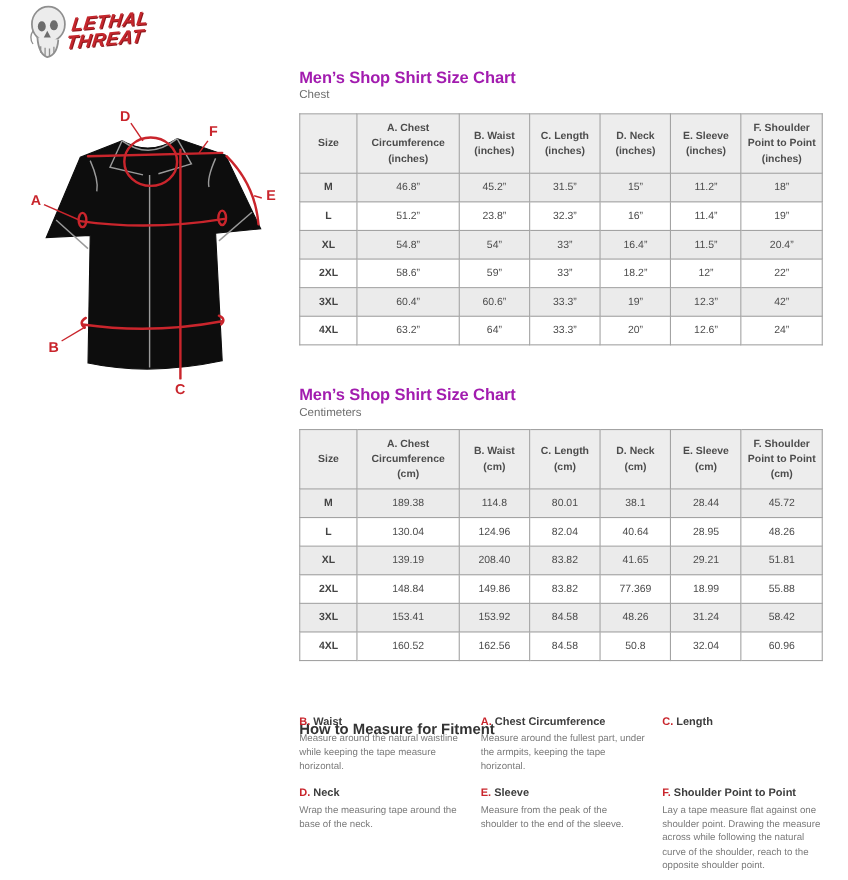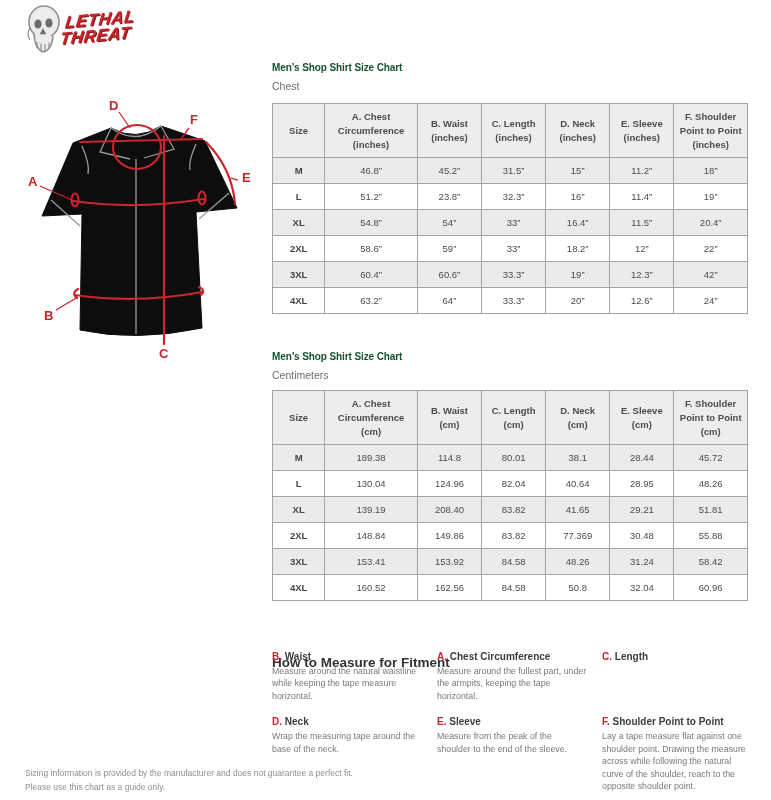--- a/index.html
+++ b/index.html
@@ -9,22 +9,22 @@
   
   .logo{position:absolute;left:22px;top:4px;display:flex;align-items:flex-start;}
   .logo-text{display:flex;flex-direction:column;margin-left:-4px;margin-top:8px;
              transform:rotate(-5deg) skewX(-12deg);
              font-weight:bold;font-style:italic;color:#c5272d;
              font-size:17px;line-height:0.92;letter-spacing:0.5px;
              text-shadow:1px 1px 0 #8d161b;}
   .logo-text .l2{margin-left:-3px;}
 
   
-  .tbl-title{position:absolute;left:272px;font-size:10px;font-weight:bold;
-             color:#14532d;letter-spacing:-0.1px;}
+  .tbl-title{position:absolute;left:272px;font-size:15px;font-weight:bold;
+             color:#a21caf;letter-spacing:-0.1px;}
   .tbl-sub{position:absolute;left:272px;font-size:10.5px;color:#6e6e6e;}
 
   table.size-table{position:absolute;left:272px;border-collapse:collapse;
                    width:476px;table-layout:fixed;}
   .size-table th,.size-table td{border:1px solid #a3a3a3;text-align:center;
                    vertical-align:middle;color:#4c4c4c;}
   .size-table th{background:#ededed;font-weight:bold;font-size:9.5px;
                  line-height:1.45;padding:6px 3px;}
   .size-table td{font-size:9.5px;height:25px;padding:0 2px;}
   .size-table td:first-child{font-weight:bold;color:#444;}
@@ -245,21 +245,21 @@
           <td>41.65</td>
           <td>29.21</td>
           <td>51.81</td>
         </tr>
         <tr>
           <td>2XL</td>
           <td>148.84</td>
           <td>149.86</td>
           <td>83.82</td>
           <td>77.369</td>
-          <td>30.48</td>
+          <td>18.99</td>
           <td>55.88</td>
         </tr>
         <tr>
           <td>3XL</td>
           <td>153.41</td>
           <td>153.92</td>
           <td>84.58</td>
           <td>48.26</td>
           <td>31.24</td>
           <td>58.42</td>
@@ -296,18 +296,14 @@
     <div class="hitem">
       <h4><span class="letter">E.</span> <span>Sleeve</span></h4>
       <p>Measure from the peak of the shoulder to the end of the sleeve.</p>
     </div>
     <div class="hitem">
       <h4><span class="letter">F.</span> <span>Shoulder Point to Point</span></h4>
       <p>Lay a tape measure flat against one shoulder point. Drawing the measure across while following the natural curve of the shoulder, reach to the opposite shoulder point.</p>
     </div>
   </div>
 
-  <div class="footer">
-    <div>Sizing information is provided by the manufacturer and does not guarantee a perfect fit.</div>
-    <div>Please use this chart as a guide only.</div>
-  </div>
 
 </div>
 
 </body></html>

